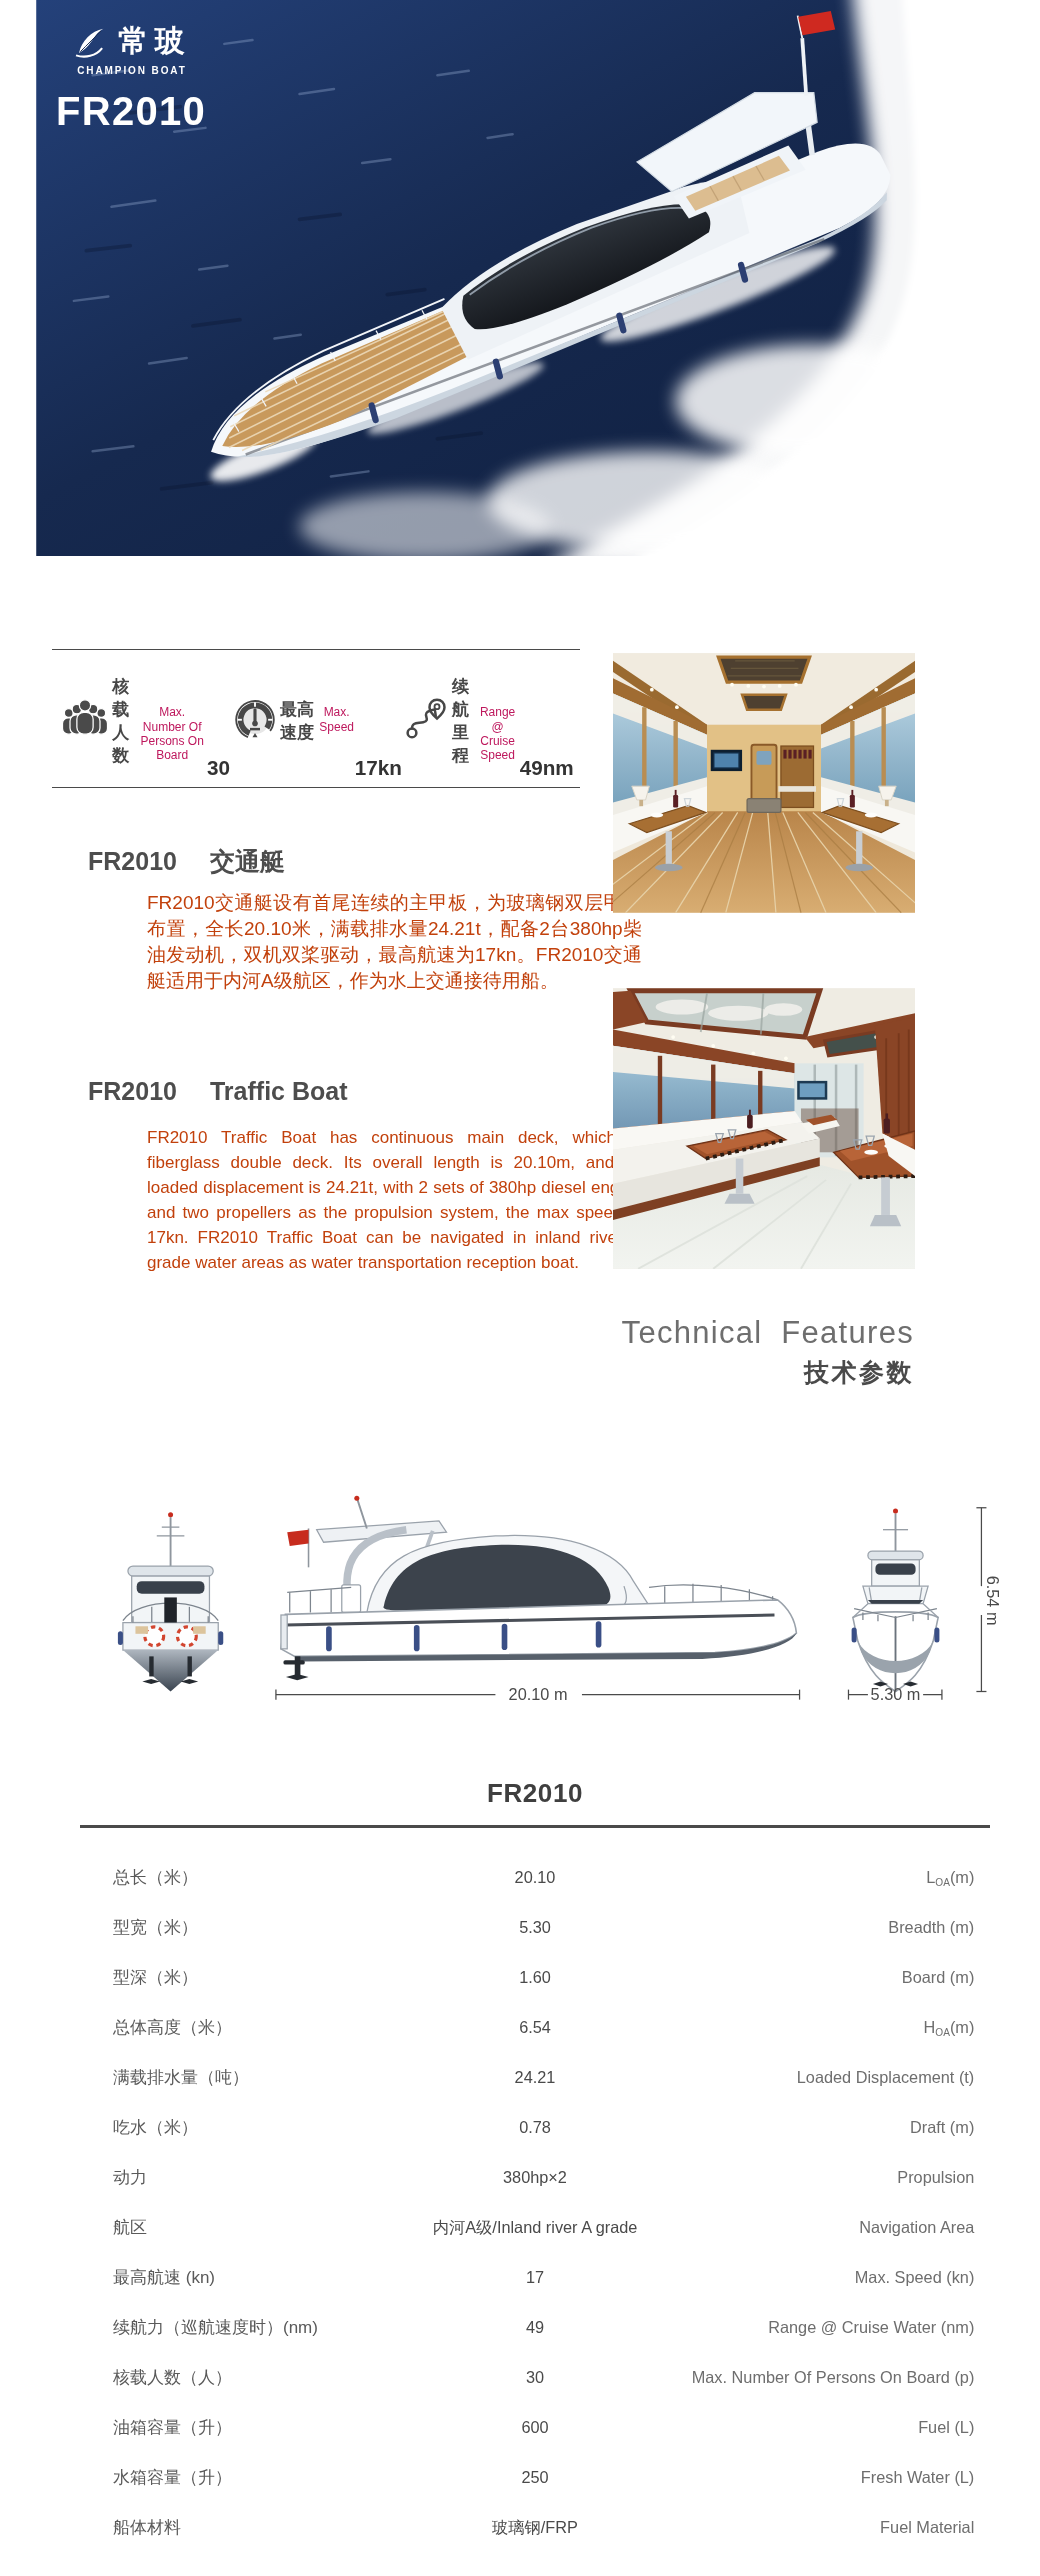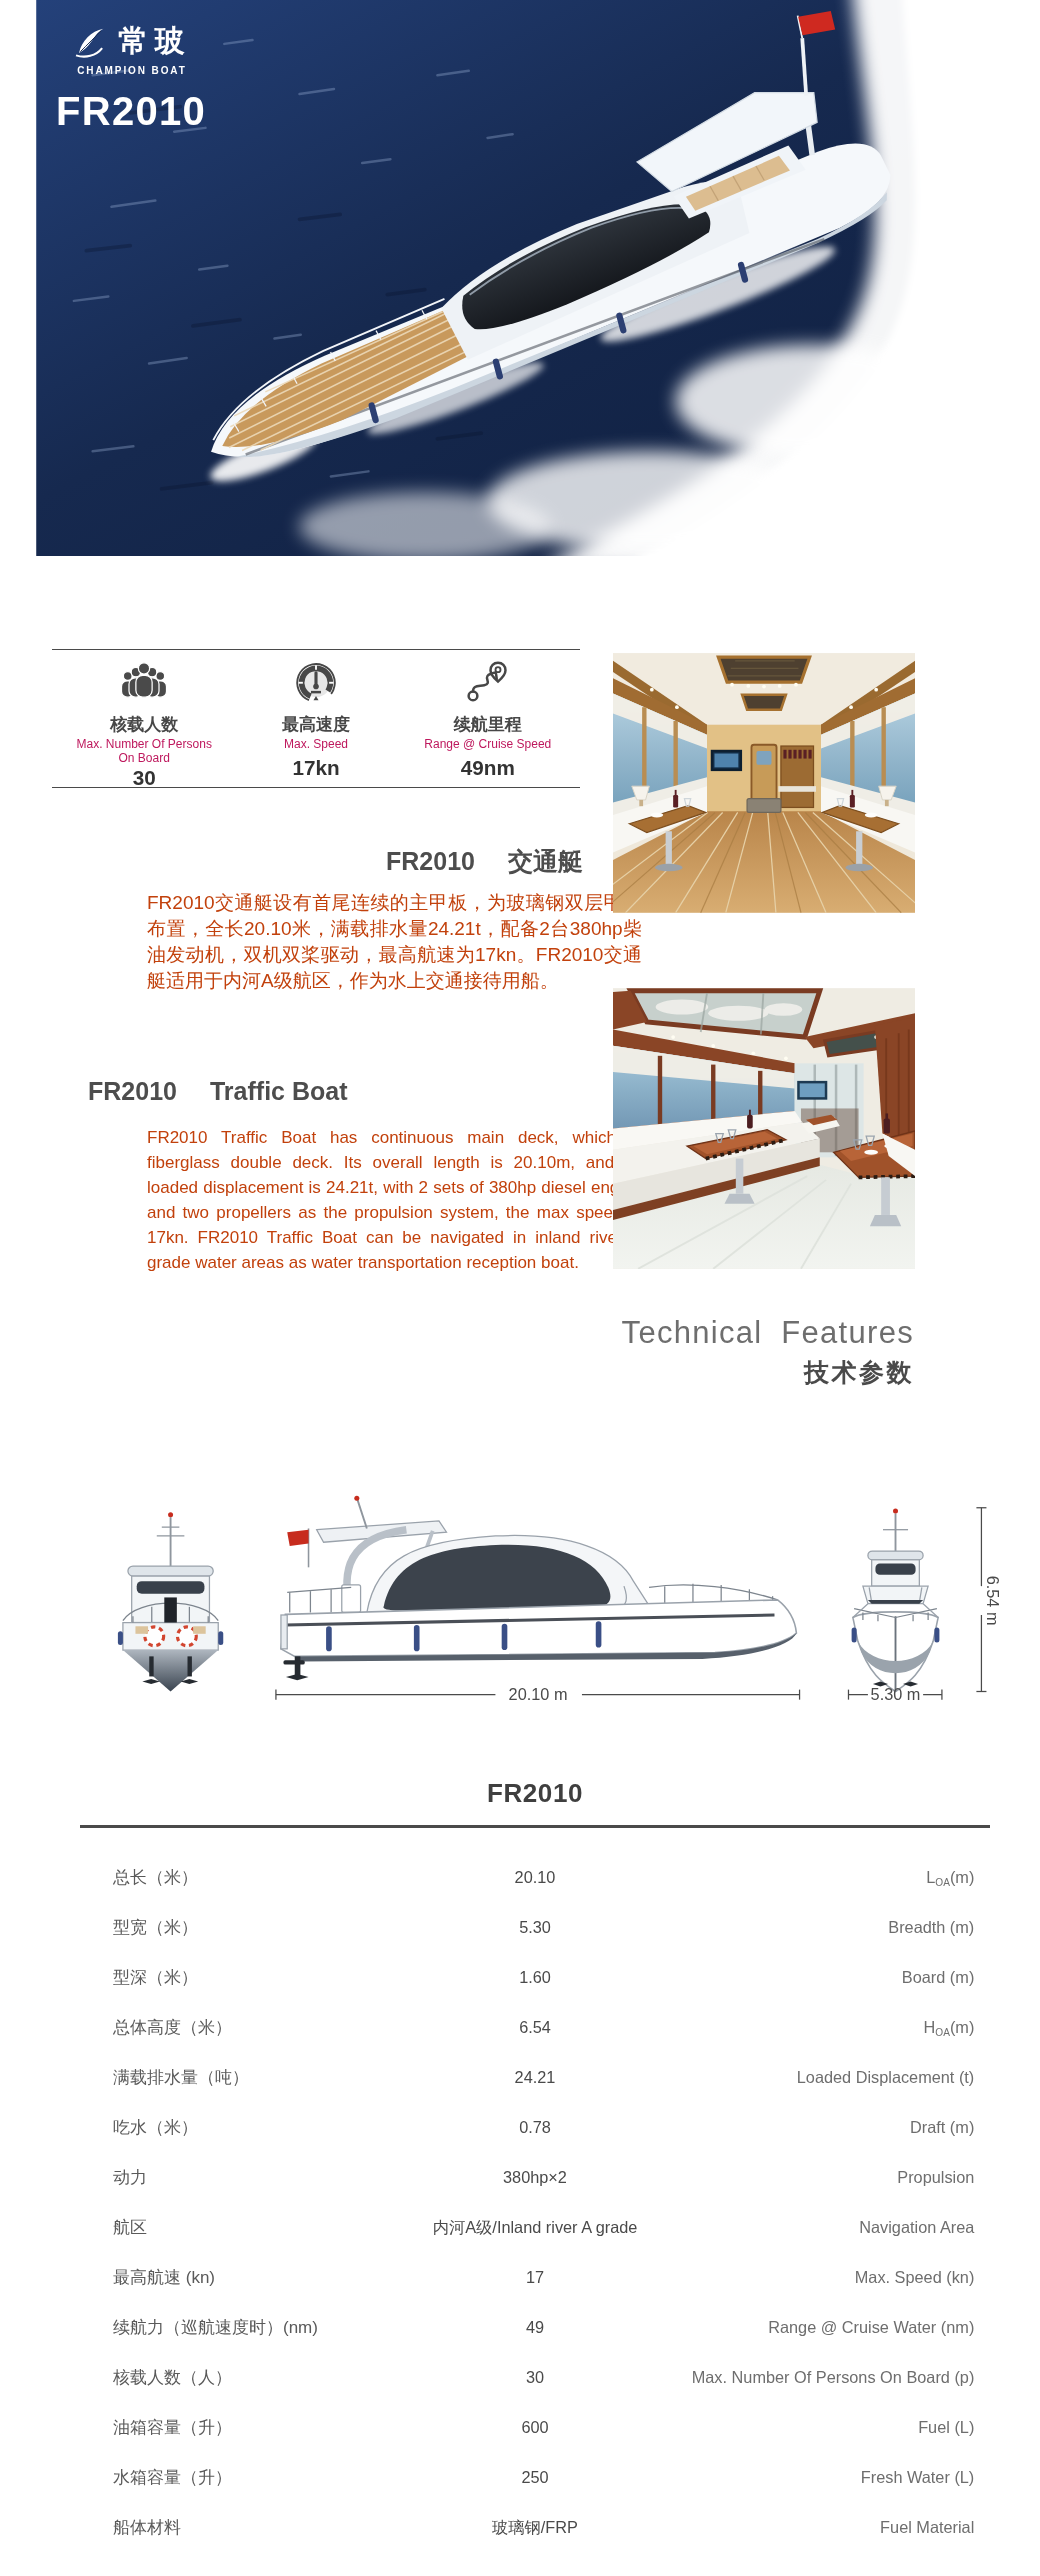--- a/index.html
+++ b/index.html
@@ -13,21 +13,21 @@
   .brand{left:60px;top:21px;width:144px;text-align:center;color:#fff;}
   .brand-row{display:flex;align-items:center;justify-content:center;gap:5px;}
   .brand-cn{font-size:30px;font-weight:bold;letter-spacing:6.3px;text-indent:6.3px;}
   .brand-en{font-size:10px;letter-spacing:1.9px;margin-top:2.5px;font-weight:bold;}
   .hero-model{left:56px;top:89px;color:#fff;font-size:40px;font-weight:bold;letter-spacing:1.3px;}
 
   
   .specband{left:52px;top:649px;width:528px;height:139px;
             border-top:1.9px solid #4a4a4a;border-bottom:1.9px solid #4a4a4a;
             display:flex;justify-content:space-between;box-sizing:border-box;padding:8.8px 6.3px 7.5px 6.3px;}
-  .speccol{width:176px;display:flex;flex-direction:column;align-items:center;}
+  .speccol{width:176px;display:flex;flex-direction:row;align-items:center;}
   .speccol .ic{height:53px;display:flex;align-items:flex-end;}
   .spec-cn{font-size:17px;font-weight:bold;color:#474747;margin-top:3.8px;}
   .spec-en{font-size:12px;color:#be185d;margin-top:1.3px;text-align:center;line-height:1.2;max-width:145px;height:29px;}
   .spec-val{font-size:20.7px;font-weight:bold;color:#333;margin-top:auto;}
 
   
   .sec-title{left:88px;width:495px;font-size:25px;font-weight:bold;color:#4d4d4d;}
   .sec-title .gap{display:inline-block;width:33px;}
   .body-text{left:104px;width:495px;text-align:justify;color:#c2410c;margin-left:43px;}
   .cn-body{font-size:19px;line-height:26px;}
@@ -235,21 +235,21 @@
           <path d="M56,6 C49,6 44,11 44,18 C44,26 56,36 56,36 C56,36 68,26 68,18 C68,11 63,6 56,6 Z" fill="none" stroke="#474747" stroke-width="4"></path>
           <circle cx="56" cy="17" r="4" fill="none" stroke="#474747" stroke-width="3"></circle>
         </svg>
       </span>
       <span class="spec-cn">续航里程</span>
       <span class="spec-en">Range @ Cruise Speed</span>
       <span class="spec-val">49nm</span>
     </div>
   </div>
 
-  <div class="abs sec-title" style="top:845px;text-align:right;">
+  <div class="abs sec-title" style="top:845px;">
     <span>FR2010</span><span class="gap"></span><span>交通艇</span>
   </div>
   <div class="abs body-text cn-body" style="top:890px;">FR2010交通艇设有首尾连续的主甲板，为玻璃钢双层甲板布置，全长20.10米，满载排水量24.21t，配备2台380hp柴油发动机，双机双桨驱动，最高航速为17kn。FR2010交通艇适用于内河A级航区，作为水上交通接待用船。</div>
 
   <div class="abs sec-title" style="top:1077px;">
     <span>FR2010</span><span class="gap"></span><span>Traffic Boat</span>
   </div>
   <div class="abs body-text en-body" style="top:1125px;">FR2010 Traffic Boat has continuous main deck, which is fiberglass double deck. Its overall length is 20.10m, and its loaded displacement is 24.21t, with 2 sets of 380hp diesel engine and two propellers as the propulsion system, the max speed is 17kn. FR2010 Traffic Boat can be navigated in inland river A grade water areas as water transportation reception boat.</div>
 
   <div class="abs photo" style="left:613px;top:653px;width:302px;height:260px;">

